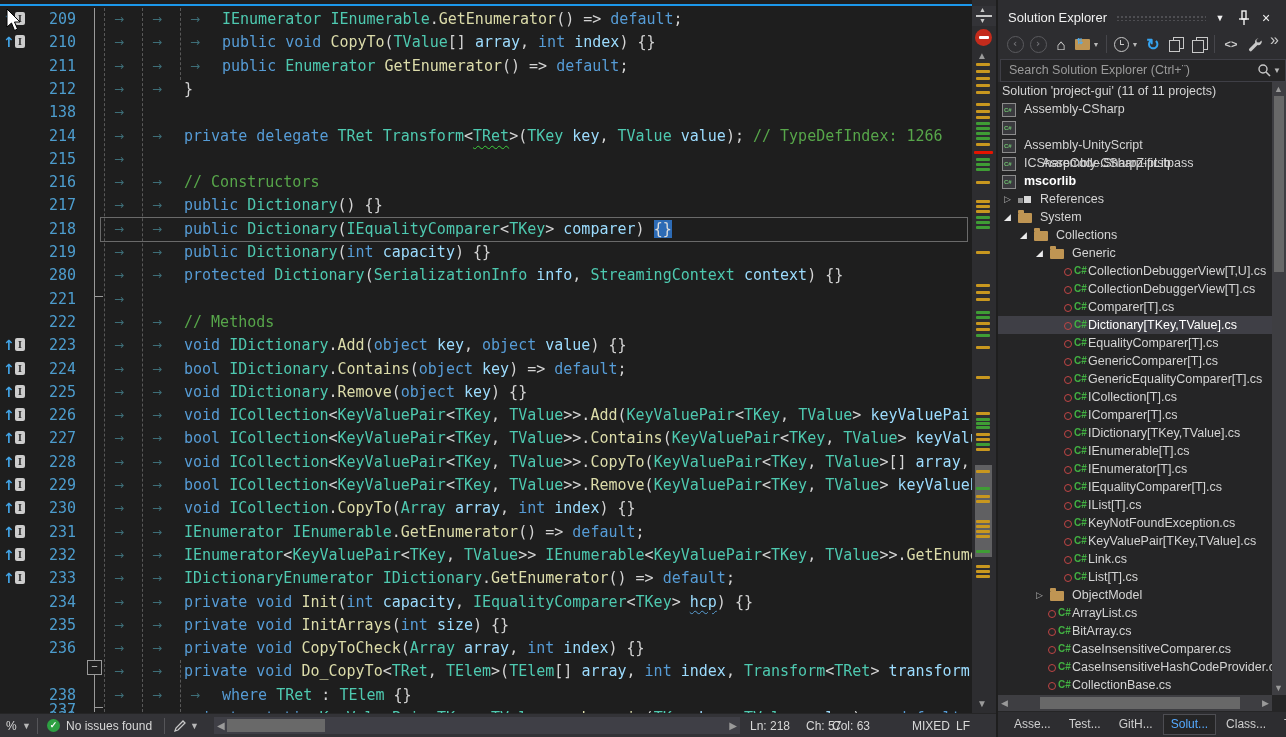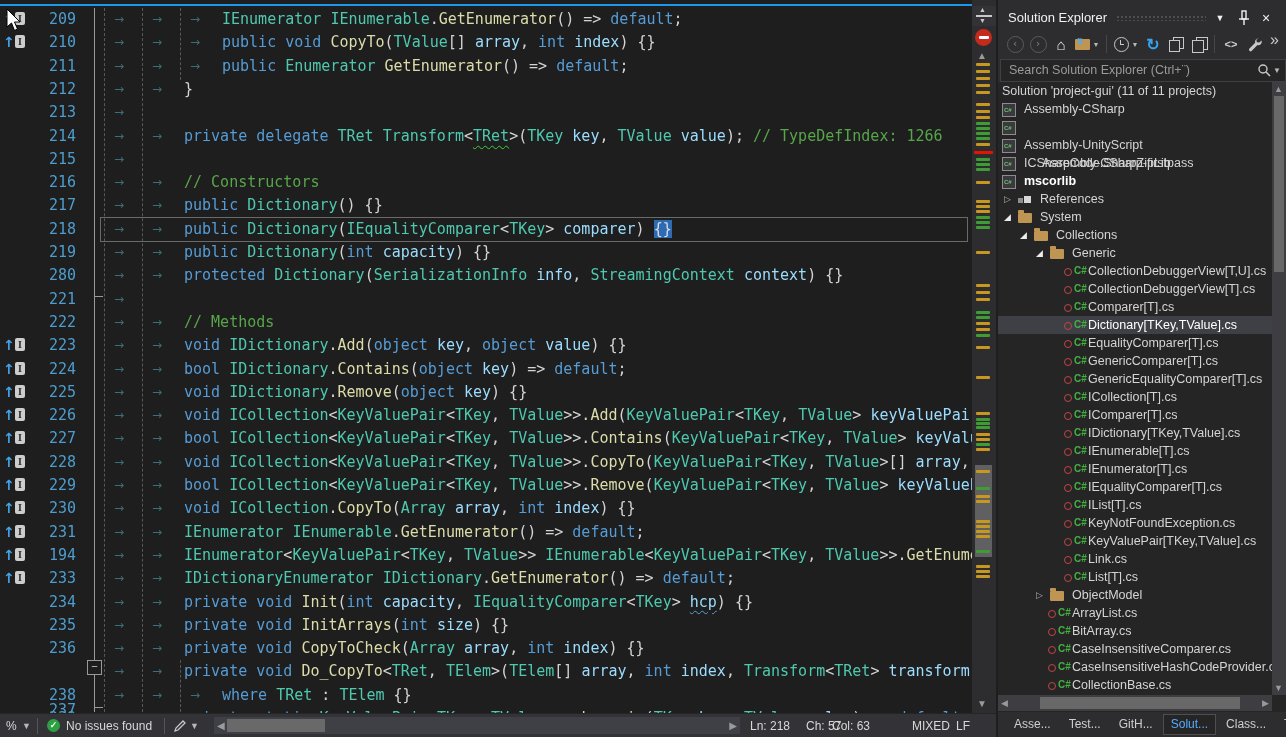--- a/index.html
+++ b/index.html
@@ -170,21 +170,21 @@
             <span class="glyph-box">I</span>
             <div class="line-num">210</div>
           </div>
           <div class="gutter-row" style="top: 54.6px;">
             <div class="line-num">211</div>
           </div>
           <div class="gutter-row" style="top: 77.9px;">
             <div class="line-num">212</div>
           </div>
           <div class="gutter-row" style="top: 101.2px;">
-            <div class="line-num">213</div>
+            <div class="line-num">138</div>
           </div>
           <div class="gutter-row" style="top: 124.5px;">
             <div class="line-num">214</div>
           </div>
           <div class="gutter-row" style="top: 147.8px;">
             <div class="line-num">215</div>
           </div>
           <div class="gutter-row" style="top: 171.1px;">
             <div class="line-num">216</div>
           </div>
@@ -247,21 +247,21 @@
             <div class="line-num">230</div>
           </div>
           <div class="gutter-row" style="top: 520.6px;">
             <span class="glyph-arrow">↑</span>
             <span class="glyph-box">I</span>
             <div class="line-num">231</div>
           </div>
           <div class="gutter-row" style="top: 543.9px;">
             <span class="glyph-arrow">↑</span>
             <span class="glyph-box">I</span>
-            <div class="line-num">194</div>
+            <div class="line-num">232</div>
           </div>
           <div class="gutter-row" style="top: 567.2px;">
             <span class="glyph-arrow">↑</span>
             <span class="glyph-box">I</span>
             <div class="line-num">233</div>
           </div>
           <div class="gutter-row" style="top: 590.5px;">
             <div class="line-num">234</div>
           </div>
           <div class="gutter-row" style="top: 613.8px;">

